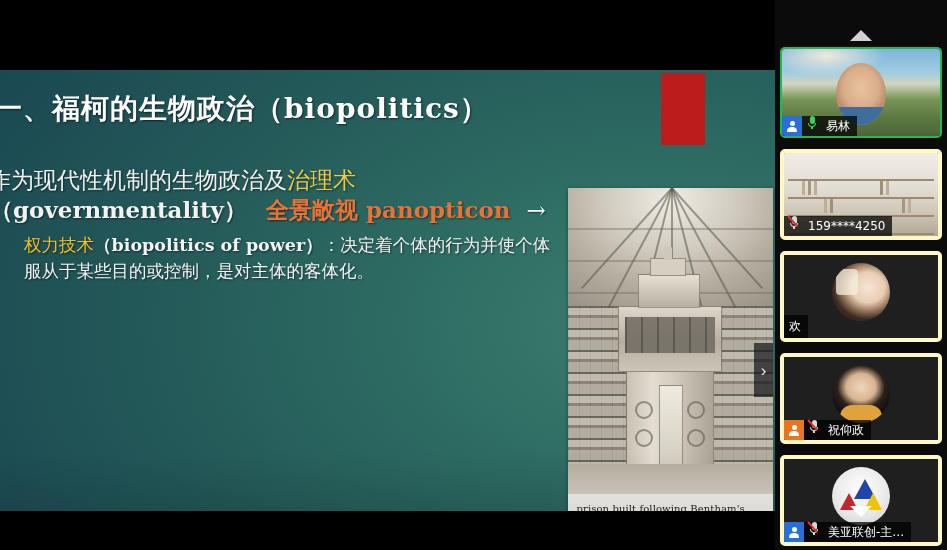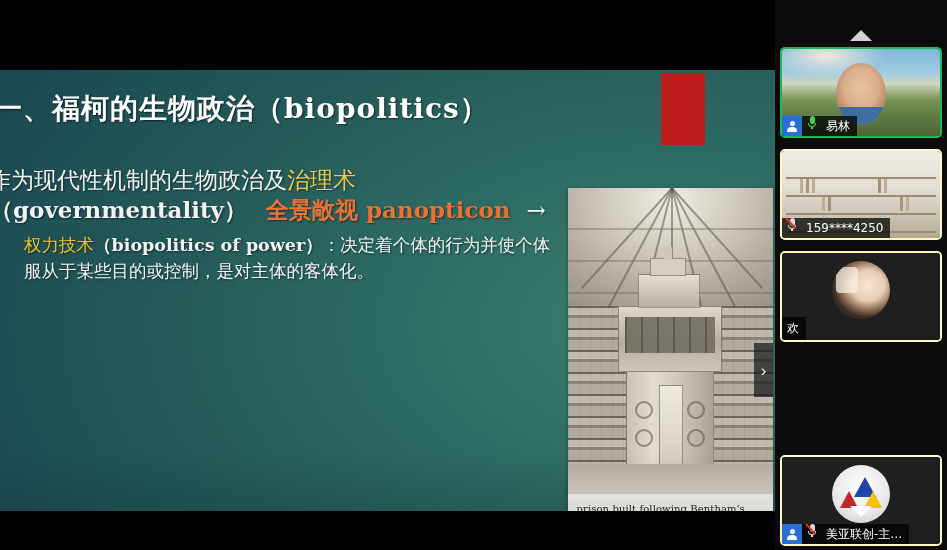--- a/index.html
+++ b/index.html
@@ -211,21 +211,21 @@
     border-left: 11px solid transparent;
     border-right: 11px solid transparent;
   }
   .tri.up   { border-bottom: 11px solid #d2d2d2; }
   .tri.down { border-top: 11px solid #ffffff; }
 
   .tile {
     position: absolute; left: 5px;
     width: 162px; height: 91px;
     background: #242424;
-    border: 2px solid #fef9c3;
+    border: 4px solid #fef9c3;
     border-radius: 5px;
     overflow: hidden;
     cursor: pointer;
   }
   .tile.active { border: 2px solid #1db954; }
 
   .tile-bg { position: absolute; inset: 0; }
   .bg-outdoor {
     background:
       linear-gradient(to bottom, #7fb6d8 0%, #9ecbe2 26%, #cfd6c0 40%, #7a9455 58%, #5d7a42 78%, #4c6536 100%);
@@ -445,20 +445,39 @@
 
     <div class="tile" style="top:251px">
       <div class="tile-bg bg-dark">
         <div class="avatar-circle av-woman"></div>
       </div>
       <div class="name-only">
         <span class="name-txt" style="padding-left:0">欢</span>
       </div>
     </div>
 
+    <div class="tile" style="top:353px">
+      <div class="tile-bg bg-dark">
+        <div class="avatar-circle av-man"></div>
+      </div>
+      <div class="name-bar">
+        <div class="badge-av orange">
+          <div class="person-glyph"></div>
+        </div>
+        <div class="mic-slot">
+          <div class="mic muted">
+              <div class="cap"></div>
+              <div class="arc"></div>
+              <div class="stem"></div>
+              <div class="slash"></div>
+            </div>
+        </div>
+        <div class="name-txt">祝仰政</div>
+      </div>
+    </div>
 
     <div class="tile" style="top:455px">
       <div class="tile-bg bg-dark">
         <div class="avatar-circle av-logo">
           <div class="logo-tri" style="left:22px; top:12px;
                border-left:11px solid transparent; border-right:11px solid transparent;
                border-bottom:20px solid #1f45a8;"></div>
           <div class="logo-tri" style="left:8px; top:26px;
                border-left:9px solid transparent; border-right:9px solid transparent;
                border-bottom:17px solid #c0272d;"></div>

